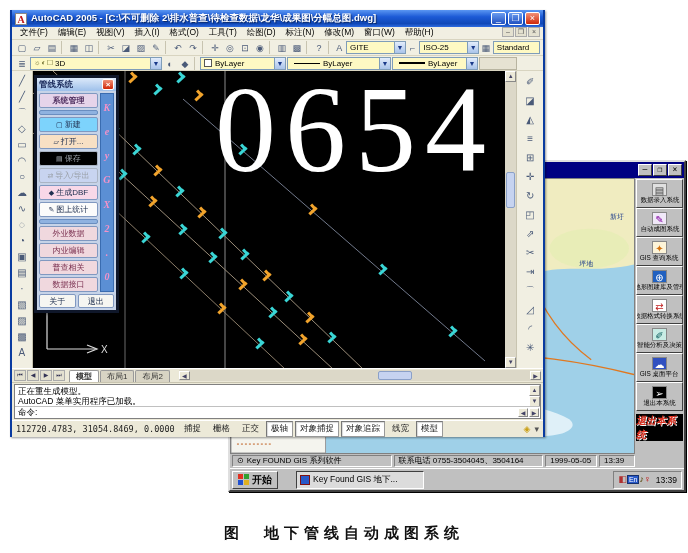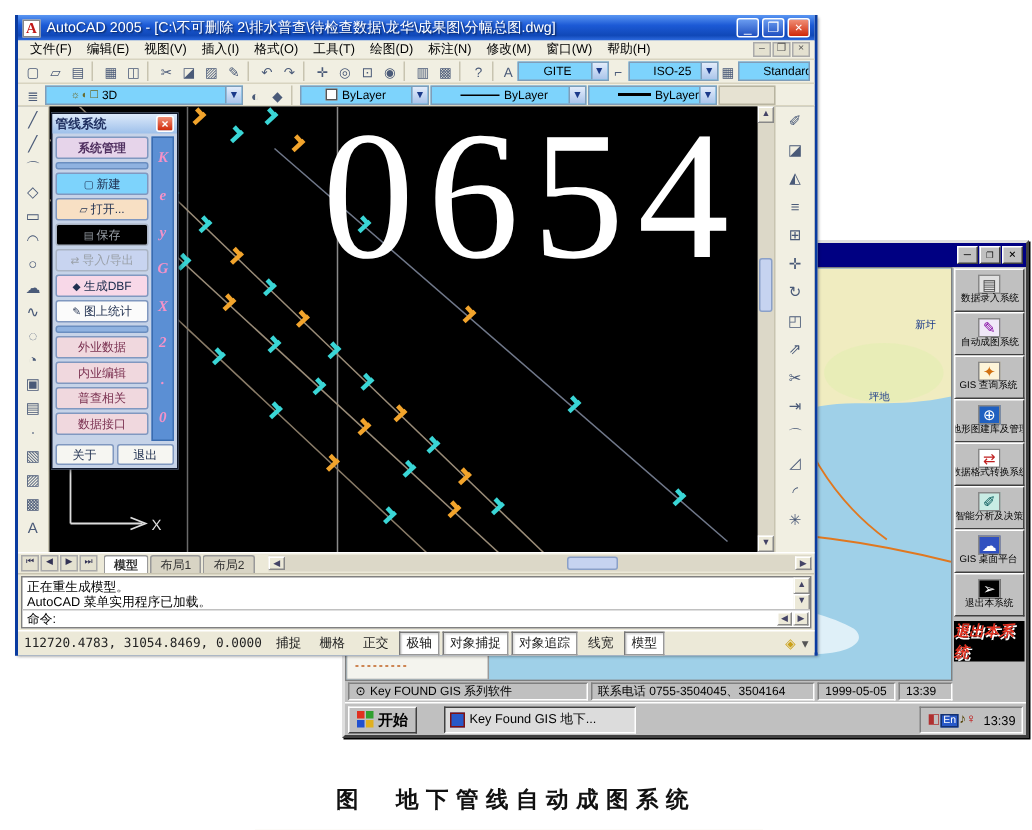--- a/index.html
+++ b/index.html
@@ -43,38 +43,38 @@
   .tri.en{background:#2858c8;color:#fff;font-size:7px;padding:0 1px;border:1px solid #14306e}
   .clock{margin-left:3px}
 
   
   #acad{position:absolute;left:10px;top:10px;width:535px;height:427px;background:#ece9d8;
         border:2px solid #0a3ba0;border-top:none;box-shadow:1px 1px 2px rgba(0,0,0,.4)}
   .a-title{height:17px;background:linear-gradient(180deg,#5a96f2 0%,#1c5ad6 40%,#1048b8 80%,#2f6ce0 100%);
            display:flex;align-items:center;padding:0 3px;gap:4px}
   .a-ico{width:12px;height:12px;background:#fff;color:#c01818;font-weight:bold;font-size:10px;line-height:12px;
          text-align:center;border:1px solid #888;font-family:"Liberation Serif",serif}
-  .a-text{color:#fff;font-size:9.5px;font-weight:normal;white-space:nowrap;overflow:hidden;flex:1;
+  .a-text{color:#fff;font-size:9.5px;font-weight:bold;white-space:nowrap;overflow:hidden;flex:1;
           text-shadow:1px 1px 1px rgba(0,0,0,.5)}
   .a-btns{display:flex;gap:2px}
   .wb{width:15px;height:13px;border-radius:2px;border:1px solid #fff;color:#fff;font-size:9px;line-height:11px;
       text-align:center;background:linear-gradient(180deg,#6a9cf0,#2050c0)}
   .wb.close{background:linear-gradient(180deg,#f09078,#d02808)}
-  .a-menu{height:13px;background:#f1efe2;border-bottom:1px solid #d8d4c0;display:flex;align-items:center;
+  .a-menu{height:13px;background:#f1efe2;border-bottom:1px solid #d8d4c0;display:flex;
           font-size:8.5px;padding:0 3px;gap:16px}
   .mi{padding:0 5px;white-space:nowrap}
   .mdi{margin-left:auto;display:flex;gap:1px}
   .mdib{width:12px;height:10px;border:1px solid #aaa;background:#e4e1d0;font-size:7px;line-height:8px;text-align:center;color:#555}
   .a-tb1,.a-tb2{background:#f1efe2;border-bottom:1px solid #d8d4c0;display:flex;align-items:center;padding:0 3px;gap:1px}
   .a-tb1{height:16px}.a-tb2{height:15px}
   .tbi{width:14px;height:13px;font-size:9px;line-height:12px;text-align:center;color:#4a5a78;
        border:1px solid transparent}
   .tsep{width:4px;height:13px;border-left:1px solid #c8c4b0;margin:0 1px}
-  .combo{height:13px;background:#7dd3fc;border:1px solid #7f9db9;display:flex;align-items:center;font-size:8px;
-         padding-left:16px;position:relative;white-space:nowrap;overflow:hidden}
+  .combo{height:13px;background:#fef9c3;border:1px solid #7f9db9;display:flex;align-items:center;font-size:8px;
+         padding-left:3px;position:relative;white-space:nowrap;overflow:hidden}
   .combo .arr{margin-left:auto;width:11px;height:100%;background:linear-gradient(180deg,#e2ecfb,#aac4ea);
               color:#1a3a8a;font-size:7px;line-height:11px;text-align:center;border-left:1px solid #7f9db9;flex:0 0 auto}
   .combo .lglyph{font-size:7px;color:#6a6a2a;margin-right:1px}
   .cline-sample{display:inline-block;width:26px;border-top:1px solid #000;margin:0 3px}
   .colorchip{display:inline-block;width:8px;height:8px;border:1px solid #555;background:#fff;margin-right:3px}
   .greybox{width:38px;height:13px;border:1px solid #b8b4a0;background:#e6e2d2}
 
   .a-client{position:relative;height:297px;display:flex;background:#808080}
   .draw-col{width:21px;background:#f1efe2;border-right:1px solid #c8c4b0;display:flex;flex-direction:column;
             align-items:center;padding-top:1px}
@@ -83,21 +83,21 @@
   .vscroll{width:11px;background:#dcd8c8;display:flex;flex-direction:column;align-items:center}
   .sbtn{width:11px;height:11px;background:#ece9d8;border:1px solid #fff;border-right-color:#888;border-bottom-color:#888;
         font-size:6px;line-height:9px;text-align:center;color:#446}
   .vthumb{width:9px;height:36px;margin-top:90px;background:#c6d3f0;border:1px solid #8aa0c8;border-radius:2px}
   .mod-wrap{width:27px;background:#f1efe2;border-left:1px solid #c8c4b0;display:flex;justify-content:center}
   #mod-col{display:flex;flex-direction:column;align-items:center;padding-top:1px}
   #mod-col .vti{height:19px;line-height:18px}
 
   
   .palette{position:absolute;left:22px;top:4px;width:85px;height:238px;background:#c6d3e8;
-           border:1px solid #0f172a;box-shadow:1px 1px 3px rgba(0,0,0,.5);display:flex;flex-direction:column}
+           border:3px solid #0f172a;box-shadow:1px 1px 3px rgba(0,0,0,.5);display:flex;flex-direction:column}
   .p-title{height:13px;background:linear-gradient(180deg,#dce9fa,#9ec0ea);display:flex;align-items:center;
            padding:0 2px;font-size:8.5px;font-weight:bold;color:#203060}
   .p-x{margin-left:auto;width:12px;height:11px;background:linear-gradient(180deg,#f09078,#d02808);
        color:#fff;font-size:8px;line-height:10px;text-align:center;border:1px solid #fff;border-radius:2px}
   .p-main{flex:1;display:flex;padding:2px}
   .p-col{width:63px;display:flex;flex-direction:column;gap:2px}
   .pbtn{height:15px;border:1px solid #8098c0;background:#fff;font-size:8px;display:flex;align-items:center;
         justify-content:center;gap:2px;border-radius:2px;white-space:nowrap;overflow:hidden;color:#203050}
   .pbtn.hdr{background:#e6d4ea;font-weight:bold;color:#503060}
   .pbtn.cyan{background:#7dd3fc}.pbtn.peach{background:#f8e0c4}.pbtn.green{background:#000000}

